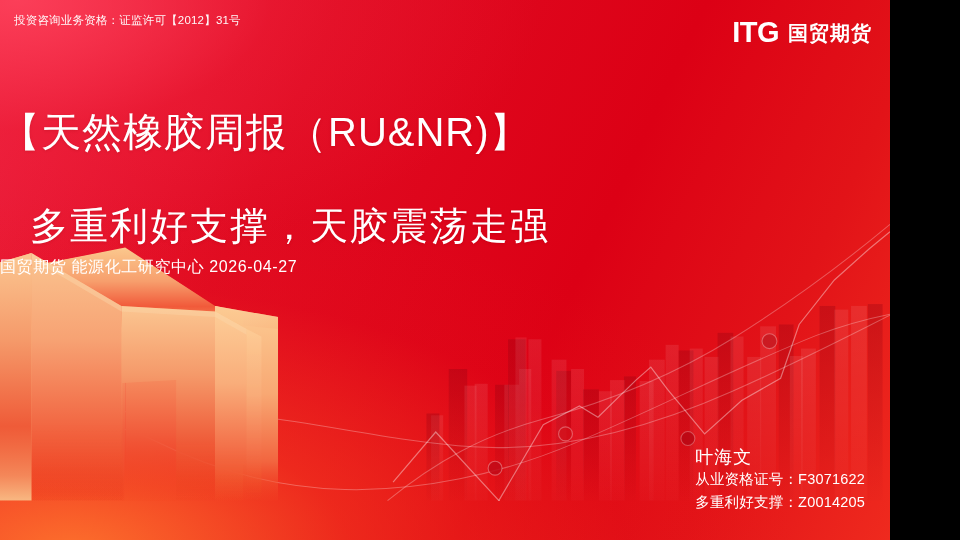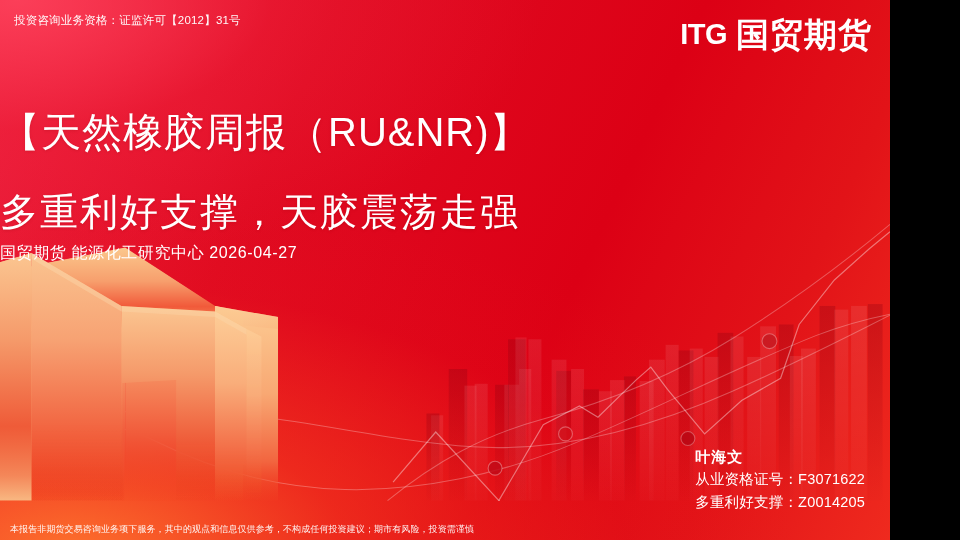--- a/index.html
+++ b/index.html
@@ -51,21 +51,21 @@
     color: #ffffff;
   }
   .logo-itg {
     font-size: 29px;
     font-weight: bold;
     letter-spacing: -0.5px;
     line-height: 1;
     margin-left: 25px;
   }
   .logo-cn {
-    font-size: 33px;
+    font-size: 20px;
     font-weight: bold;
     letter-spacing: 1px;
     line-height: 1;
   }
 
   
   .title-block {
     position: absolute;
     left: 0;
     right: 0;
@@ -75,46 +75,47 @@
   }
   .title-main {
     font-size: 40px;
     line-height: 56px;
     font-weight: normal;
     letter-spacing: 1px;
     white-space: nowrap;
     text-shadow: 0 1px 3px rgba(120,0,0,0.18);
   }
   .title-sub {
-    margin-top: 26px;
+    margin-top: 40px;
     font-size: 38px;
     line-height: 52px;
     font-weight: normal;
     letter-spacing: 2px;
     white-space: nowrap;
     text-shadow: 0 1px 3px rgba(120,0,0,0.18);
+    padding-left: 30px;
   }
   .byline {
     font-size: 16px;
     line-height: 30px;
     letter-spacing: 0.6px;
     white-space: nowrap;
   }
 
   
   .author {
     position: absolute;
     right: 25px;
     bottom: 26px;
     color: #ffffff;
     text-align: left;
   }
   .author-name {
-    font-size: 15px;
-    font-weight: bold;
+    font-size: 18px;
+    font-weight: normal;
     line-height: 22px;
     letter-spacing: 1px;
   }
   .author-row {
     font-size: 14.5px;
     line-height: 23px;
     letter-spacing: 0.2px;
     white-space: nowrap;
   }
 
@@ -335,17 +336,14 @@
     <div class="title-sub">多重利好支撑，天胶震荡走强</div>
     <div class="byline">国贸期货 能源化工研究中心  2026-04-27</div>
   </div>
 
   <div class="author">
     <div class="author-name">叶海文</div>
     <div class="author-row">从业资格证号：F3071622</div>
     <div class="author-row">多重利好支撑：Z0014205</div>
   </div>
 
-  <div class="footer">
-    <div class="footer-text">本报告非期货交易咨询业务项下服务，其中的观点和信息仅供参考，不构成任何投资建议；期市有风险，投资需谨慎</div>
-  </div>
 
 </div>
 
 </body></html>

